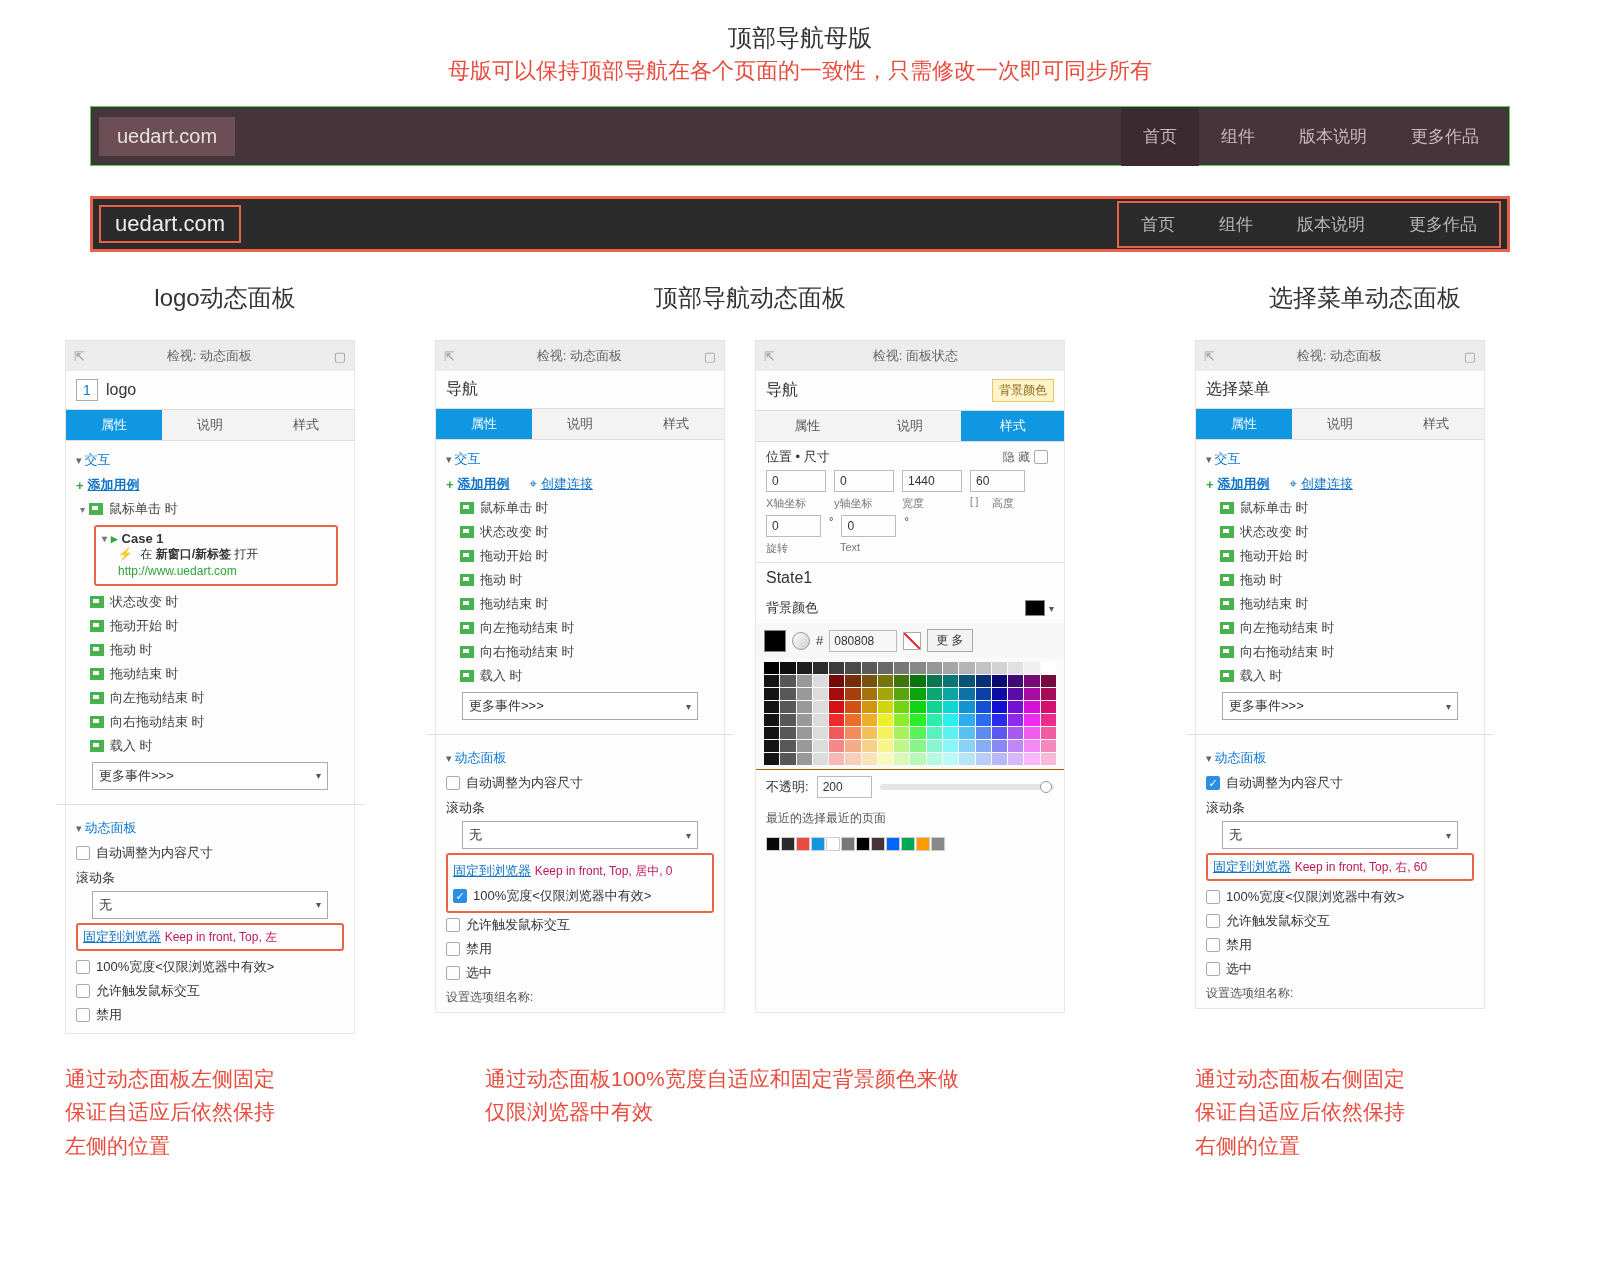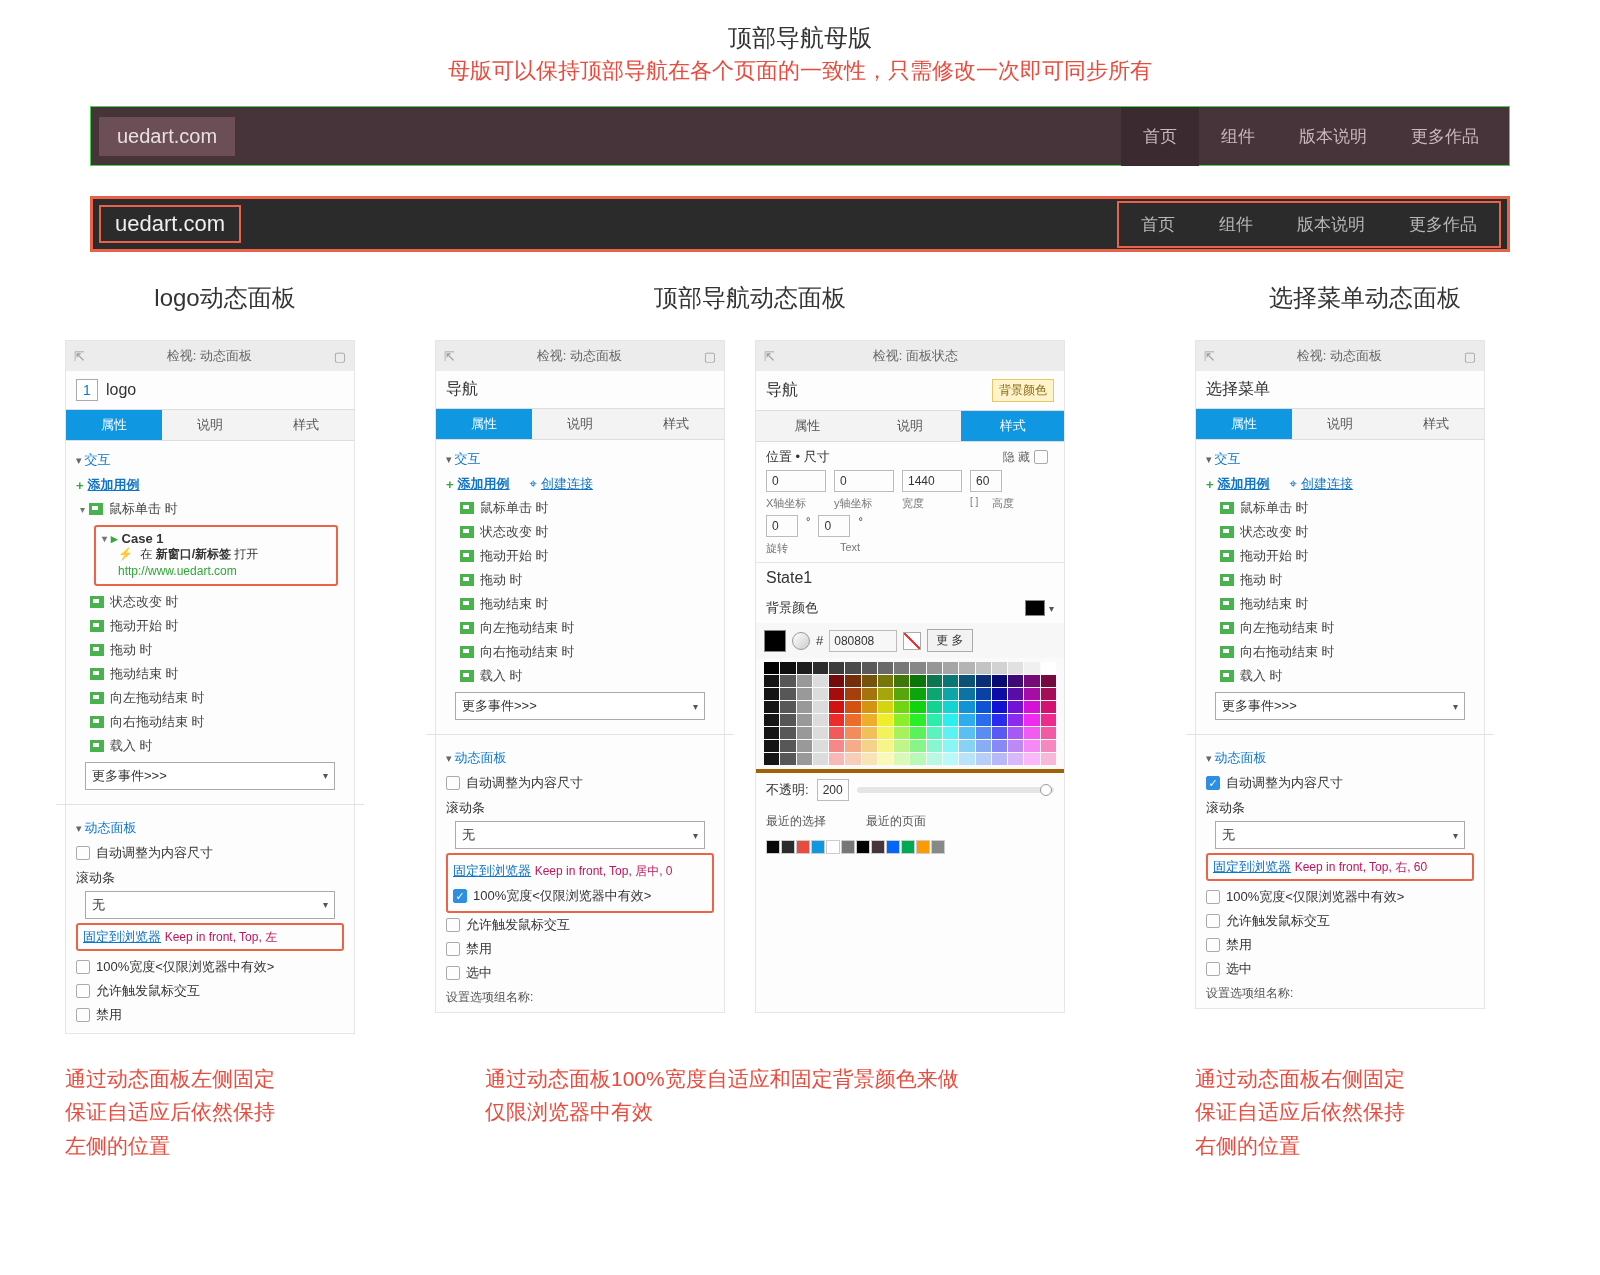--- a/index.html
+++ b/index.html
@@ -46,54 +46,54 @@
   .plus { color:#36a53e; font-weight:700; margin-right:4px; }
   .linkblue { color:#1074c6; text-decoration:underline; cursor:pointer; }
   .evt { display:flex; align-items:center; padding:3px 0 3px 14px; color:#444; }
   .evt .ic { width:14px; height:12px; margin-right:6px; background:#49b24e; display:inline-block; position:relative; }
   .evt .ic::after { content:""; position:absolute; left:3px; top:3px; width:6px; height:4px; background:#fff; }
   .case-box { border:2px solid #ec6446; border-radius:3px; margin:4px 6px 4px 18px; padding:4px 6px; }
   .case-box .bolt { color:#3a3a3a; margin-right:4px; }
   .case-box .url { color:#2ea637; }
   .case-box .casehead { display:flex; align-items:center; font-weight:600; font-size:13px; }
   .case-box .casehead .tri { color:#777; margin-right:4px; font-size:10px; }
-  .more-select { border:1px solid #aaa; background:#fff; padding:4px 6px; display:flex; justify-content:space-between; align-items:center; margin:4px 9px; }
+  .more-select { border:1px solid #aaa; background:#fff; padding:4px 6px; display:flex; justify-content:space-between; align-items:center; margin:4px 16px; }
   .more-select .arrow { color:#555; font-size:10px; }
   .chk-row { display:flex; align-items:center; padding:3px 0; }
   .chk { width:14px; height:14px; border:1px solid #aaa; border-radius:2px; margin-right:6px; display:inline-flex; align-items:center; justify-content:center; font-size:11px; color:#fff; }
   .chk.on { background:#2b8fe3; border-color:#2b8fe3; }
   .pin-row { margin:4px 0; }
   .orange-box { border:2px solid #ec6446; border-radius:3px; padding:3px 5px; }
   .small-note { font-size:12px; color:#be185d; }
   .hr { border-top:1px solid #e2e2e2; margin:4px -10px; }
 
   
   .inputs-row { display:flex; gap:8px; margin:4px 0; }
   .inp { border:1px solid #bbb; padding:3px 5px; font-size:12px; width:60px; text-align:left; }
-  .inp-s { width:32px; }
+  .inp-s { width:55px; }
   .lbl-row { display:flex; gap:8px; font-size:11px; color:#777; }
   .lbl { width:60px; }
   .lbl-s { width:48px; }
   .state { font-size:16px; padding:6px 10px; border-top:1px solid #e5e5e5; }
   .bg-row { display:flex; align-items:center; padding:6px 10px; font-size:13px; }
   .bg-swatch { width:20px; height:16px; background:#000; border:1px solid #888; margin-left:auto; }
   .arrow { font-size:10px; color:#555; margin-left:4px; }
   .color-header { display:flex; align-items:center; gap:6px; padding:6px 8px; background:#f7f7f7; }
   .big-swatch { width:22px; height:22px; background:#000; border:1px solid #888; }
   .picker-ic { width:18px; height:18px; border:1px solid #999; border-radius:50%; background:linear-gradient(135deg,#fff,#ccc); }
   .hash { font-size:13px; }
   .hex-inp { border:1px solid #bbb; padding:3px 4px; font-size:12px; width:68px; }
   .nocolor { width:18px; height:18px; border:1px solid #aaa; background:linear-gradient(to top right, #fff 46%, #e33 46%, #e33 54%, #fff 54%); }
   .morebtn { border:1px solid #aaa; background:#f2f2f2; padding:2px 8px; font-size:12px; }
   .palette { display:grid; grid-template-columns: repeat(18, 1fr); grid-auto-rows: 12px; gap:1px; padding:4px 8px; background:#fafafa; }
   .sw { width:100%; height:100%; }
-  .opacity-row { display:flex; align-items:center; gap:8px; padding:6px 10px; font-size:13px; border-top:4px solid #a16207; }
+  .opacity-row { display:flex; align-items:center; gap:8px; padding:6px 10px; font-size:13px; border-top:1px solid #a16207; }
   .slider { flex:1; height:6px; background:#e5e5e5; border-radius:3px; position:relative; }
   .slider .knob { position:absolute; right:2px; top:-3px; width:12px; height:12px; border-radius:50%; background:#fff; border:1px solid #999; }
-  .recent-row { display:flex; padding:6px 10px; font-size:12px; color:#555; gap:40px; }
+  .recent-row { display:flex; padding:6px 10px; font-size:12px; color:#555; }
   .recent-sw { display:flex; gap:1px; margin-top:4px; padding:0 10px 8px; }
   .recent-sw span { width:14px; height:14px; }
 
   
   .mid-panels { display:flex; gap:30px; }
 
   
   .bottom-row { display:flex; margin: 28px 65px 0; }
   .bt-col1 { width:340px; color:#e84c3e; font-size:21px; line-height:1.6; }
   .bt-col2 { width:640px; margin-left:80px; color:#e84c3e; font-size:21px; line-height:1.6; }

